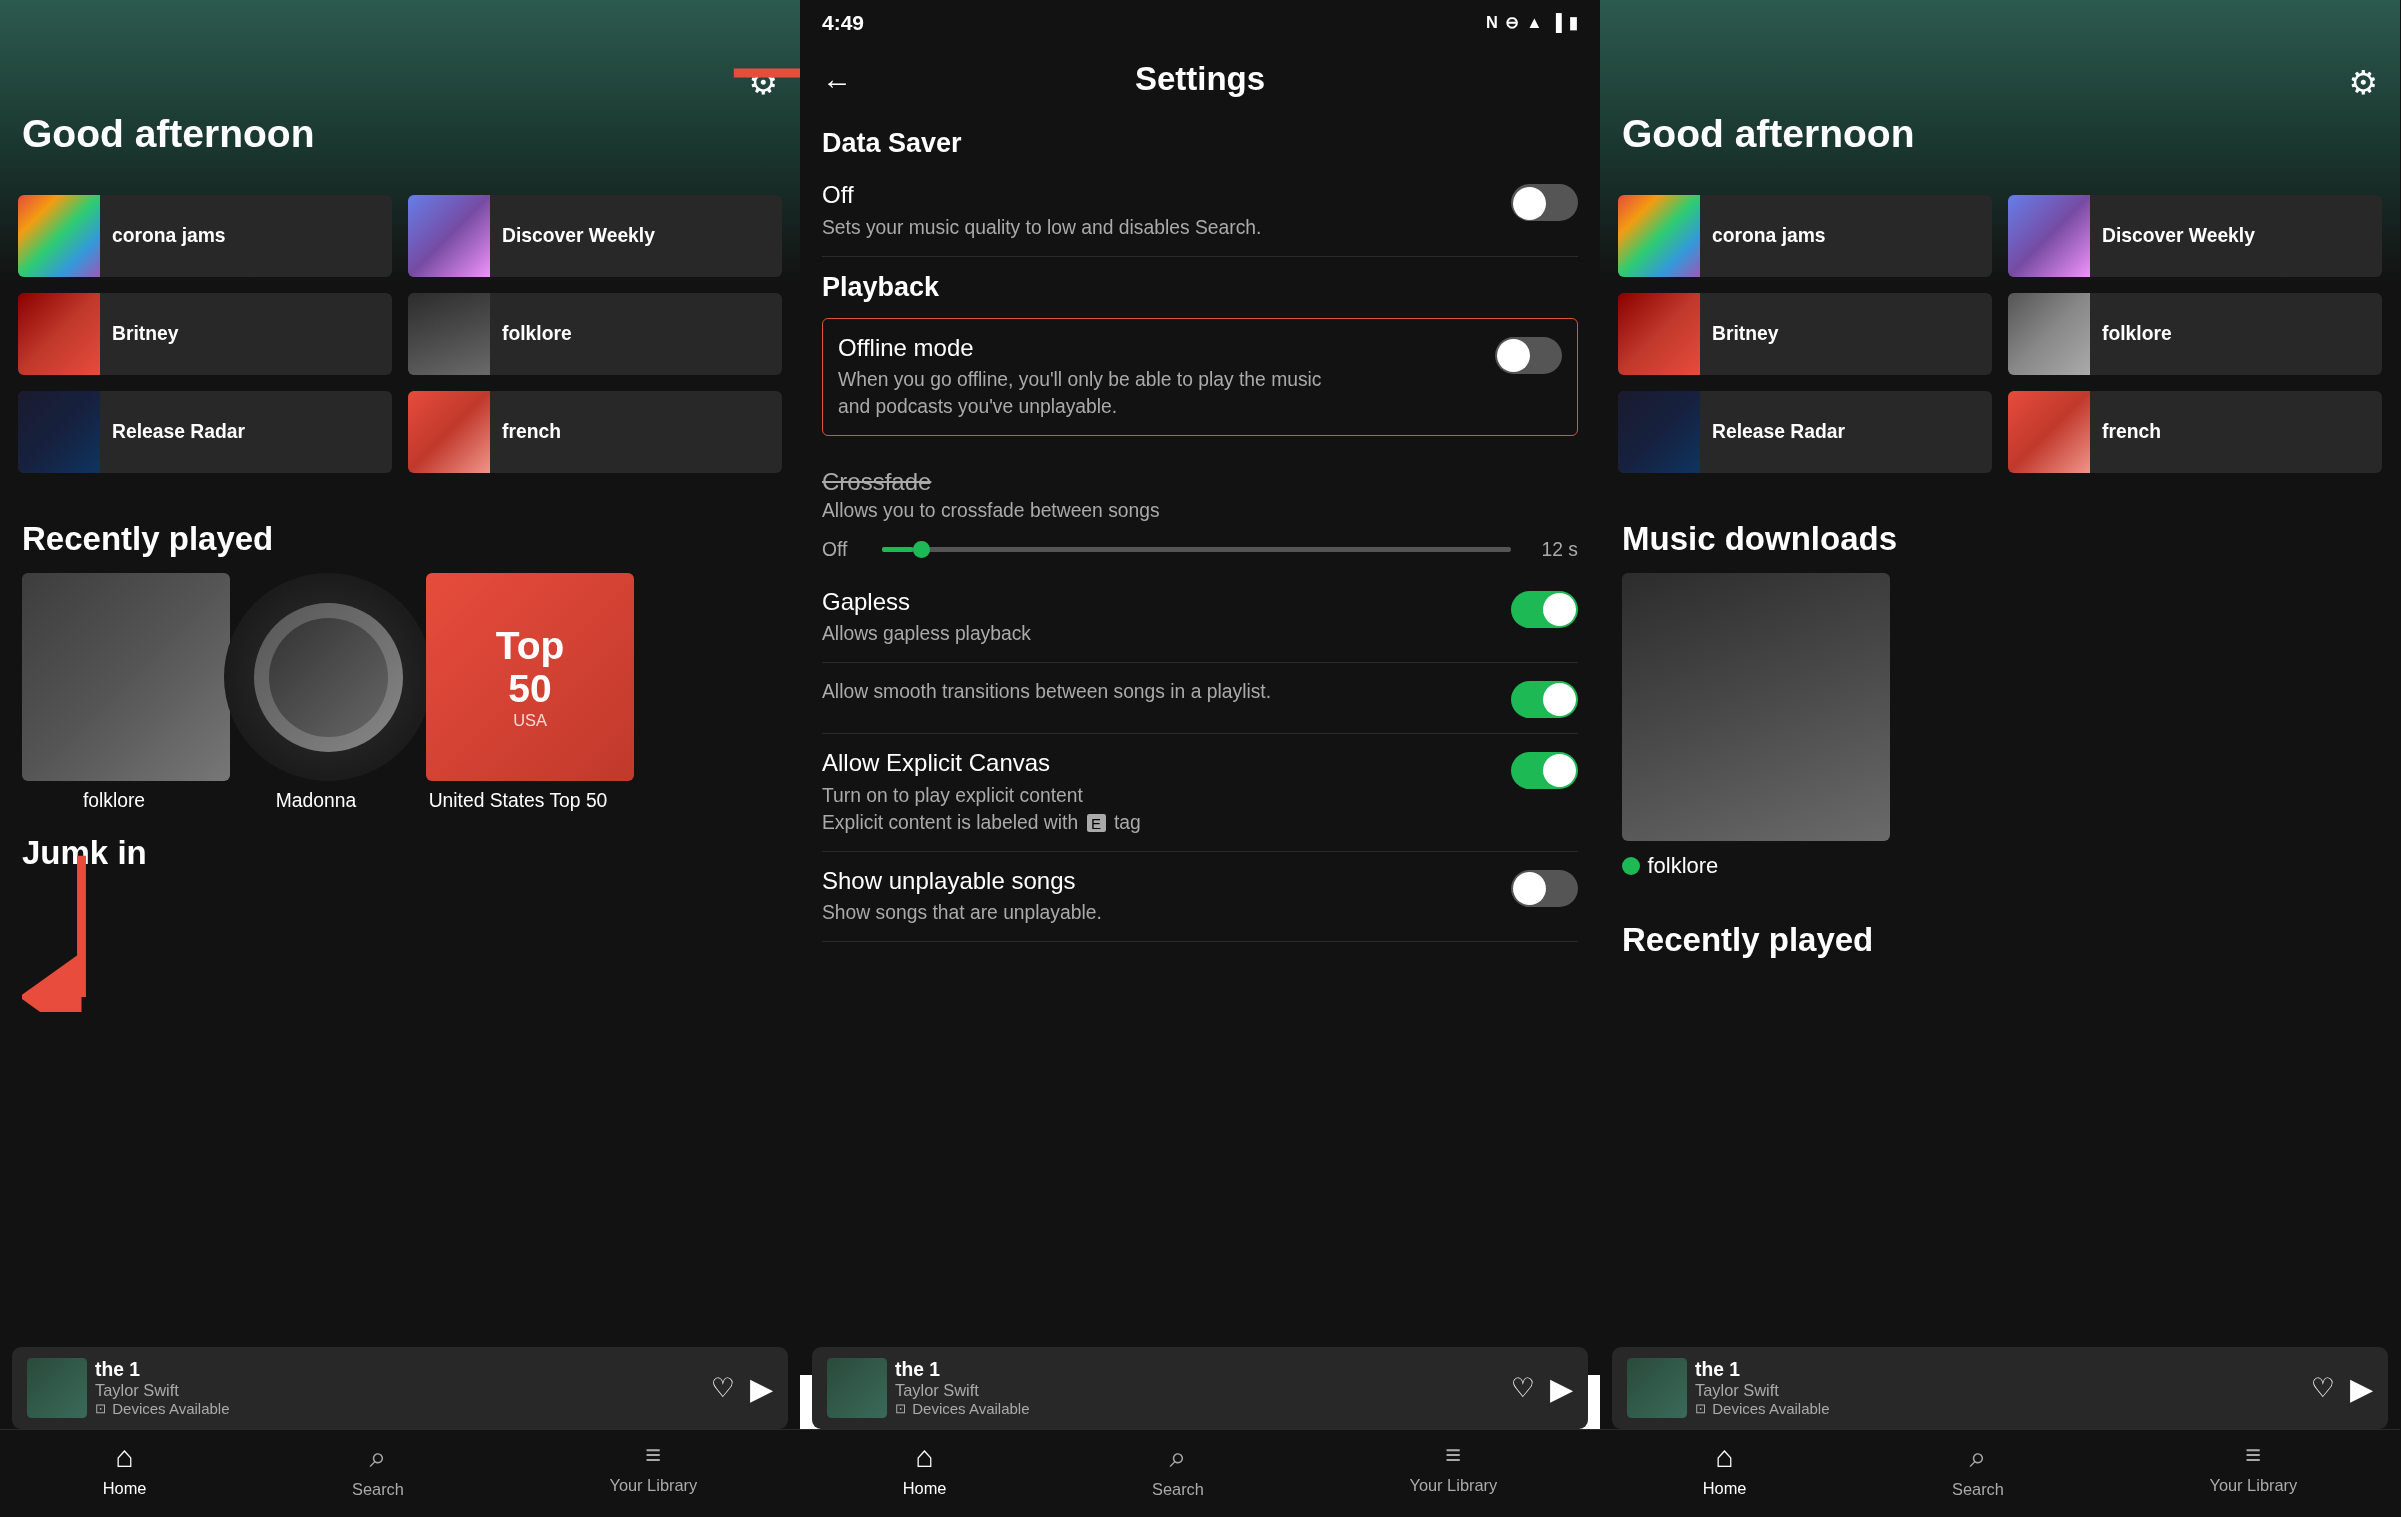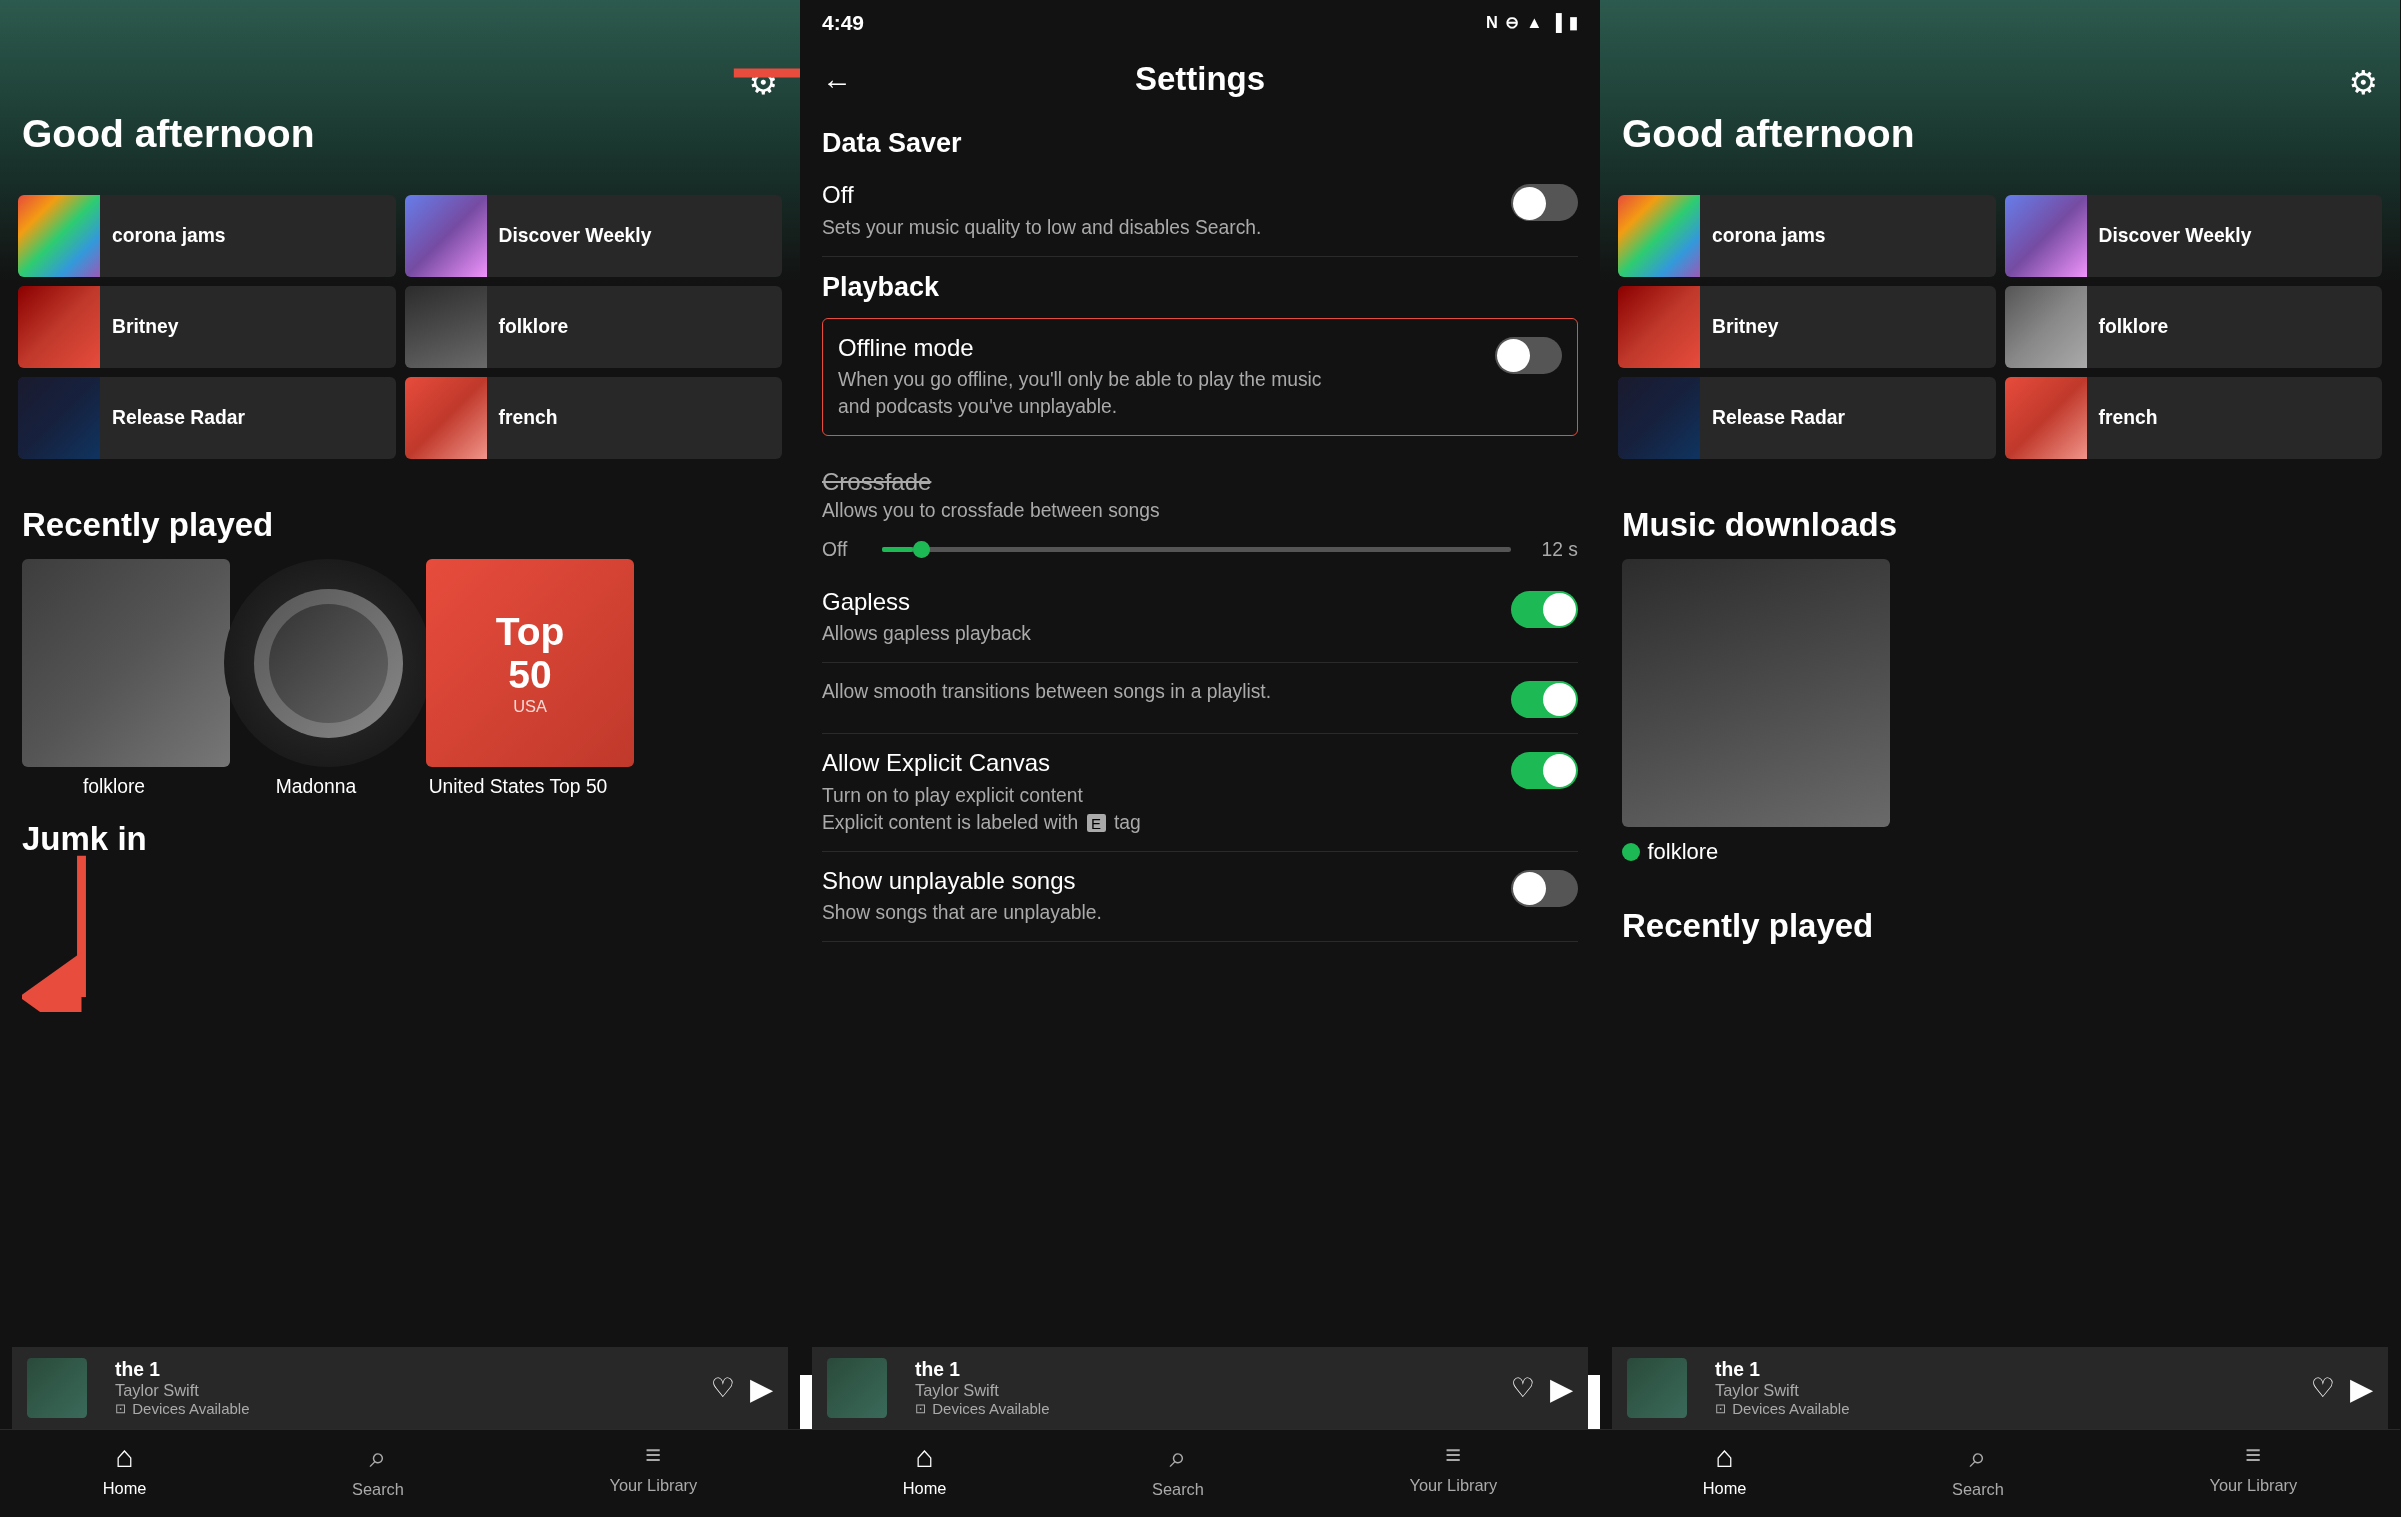--- a/index.html
+++ b/index.html
@@ -77,21 +77,21 @@
       color: #fff;
       font-size: 39px;
       font-weight: 800;
       padding: 7.4px 22px 22px;
     }
 
     
     .playlist-grid {
       display: grid;
       grid-template-columns: 1fr 1fr;
-      gap: 9px;
+      gap: 16px;
       padding: 17px 18px;
     }
     .playlist-item {
       background: #282828;
       border-radius: 6px;
       display: flex;
       align-items: center;
       overflow: hidden;
       height: 82px;
     }
@@ -195,26 +195,26 @@
       padding: 22px 22px 0;
     }
 
     
     .now-playing-bar {
       position: absolute;
       bottom: 89px;
       left: 12px;
       right: 12px;
       background: #282828;
-      border-radius: 0;
+      border-radius: 9px;
       height: 82px;
       display: flex;
       align-items: center;
       padding: 0 15px;
-      gap: 28px;
+      gap: 8px;
     }
     .np-thumb {
       width: 60px;
       height: 60px;
       background: linear-gradient(135deg, #555, #888);
       border-radius: 4.5px;
       flex-shrink: 0;
     }
     .np-info { flex: 1; overflow: hidden; }
     .np-title { color: #fff; font-size: 19.3px; font-weight: 600; white-space: nowrap; overflow: hidden; text-overflow: ellipsis; }

